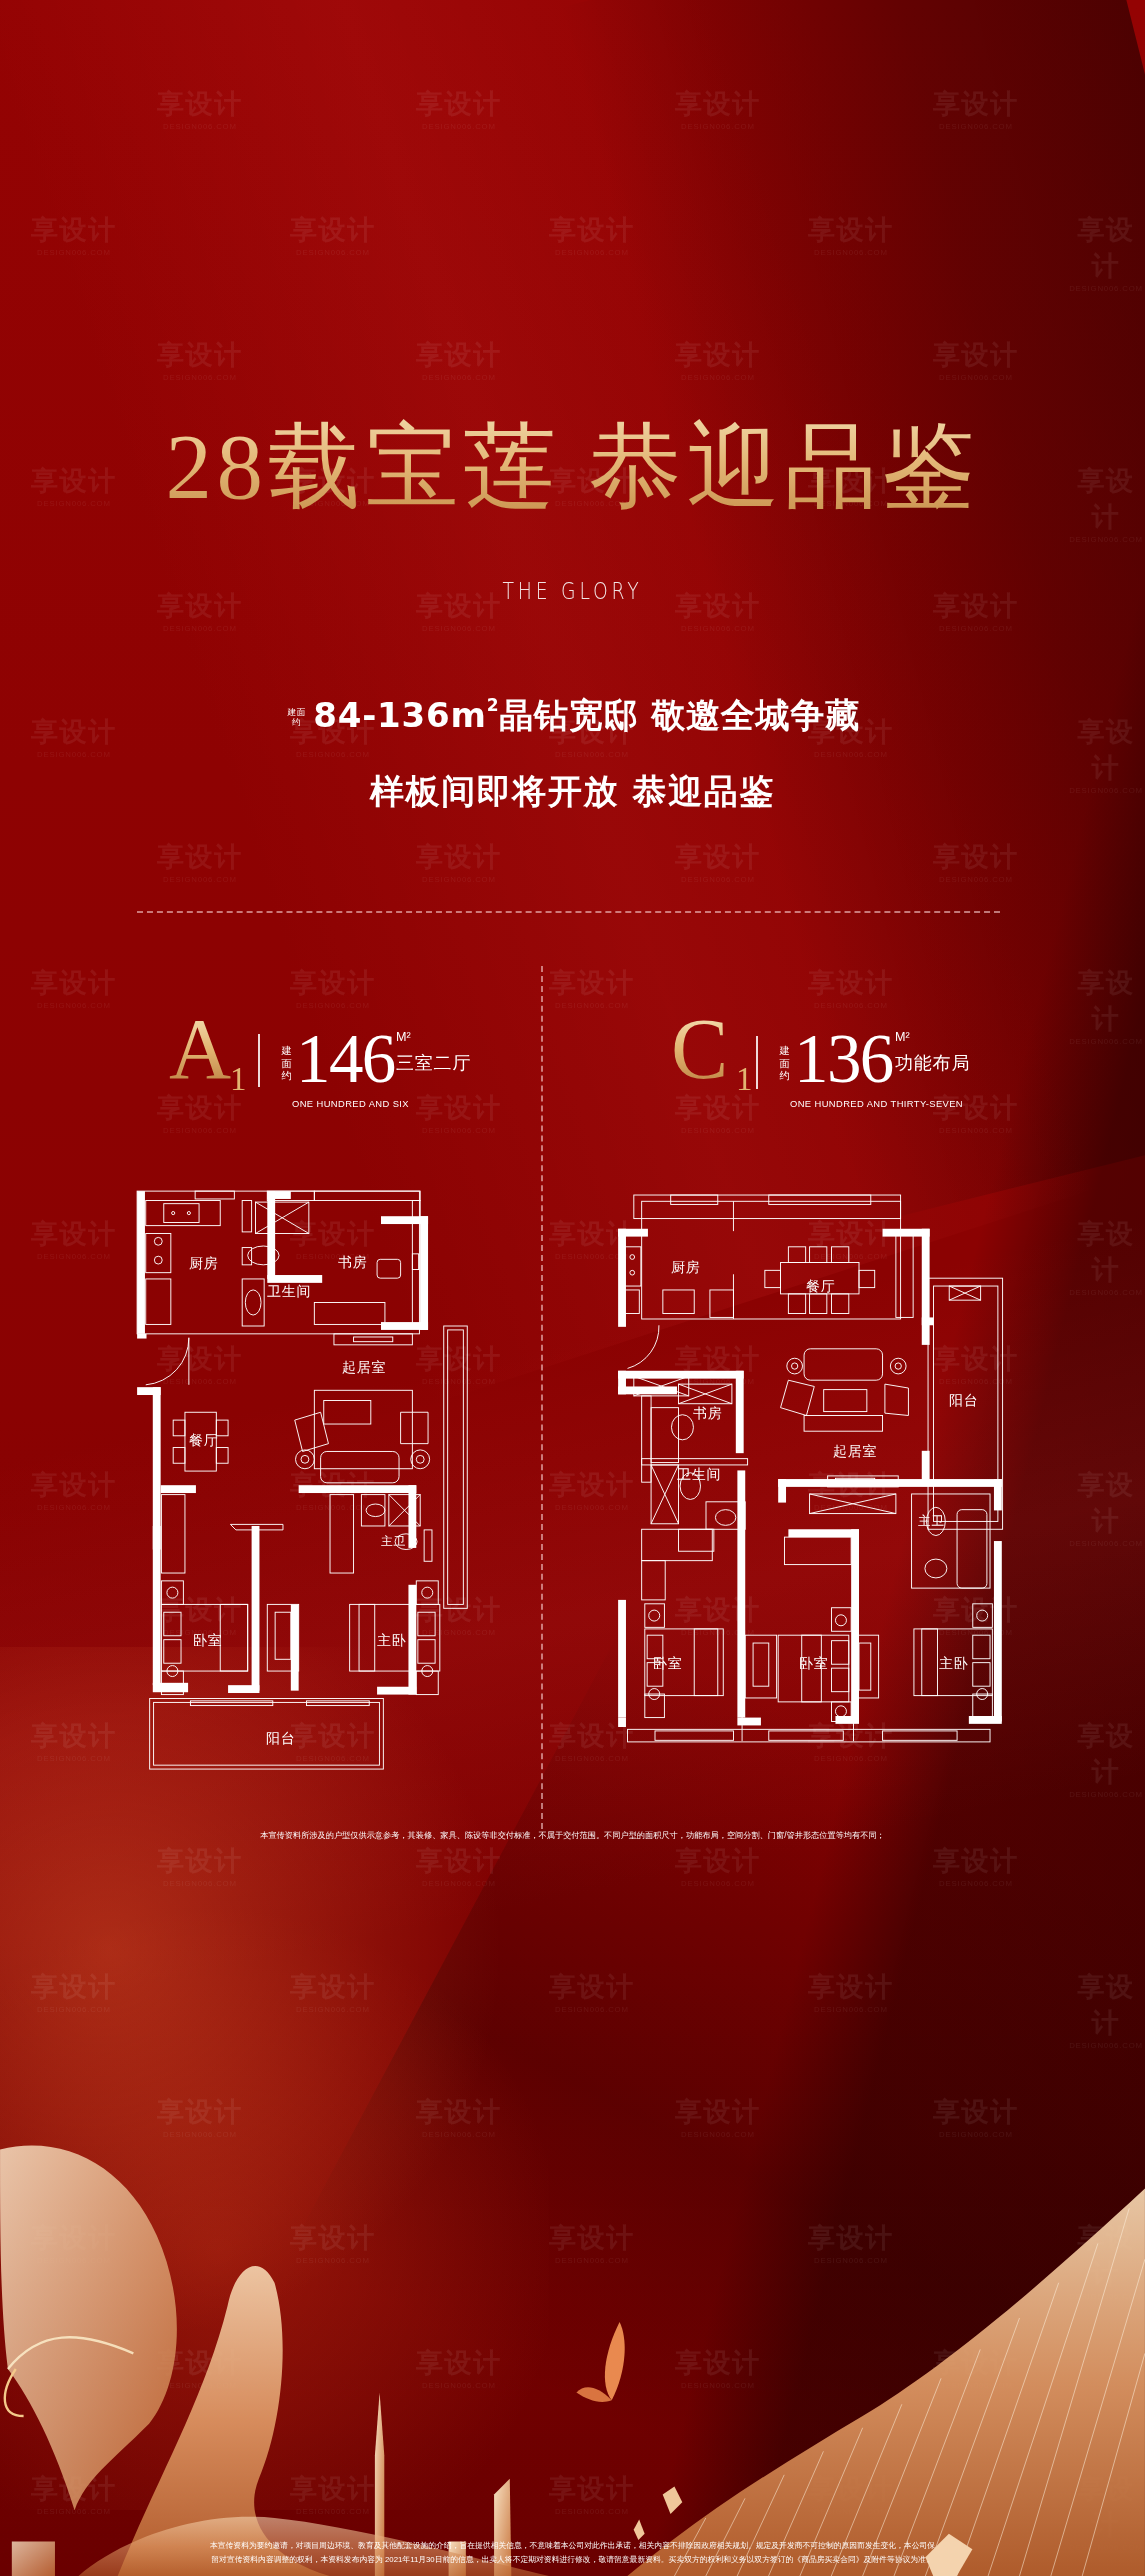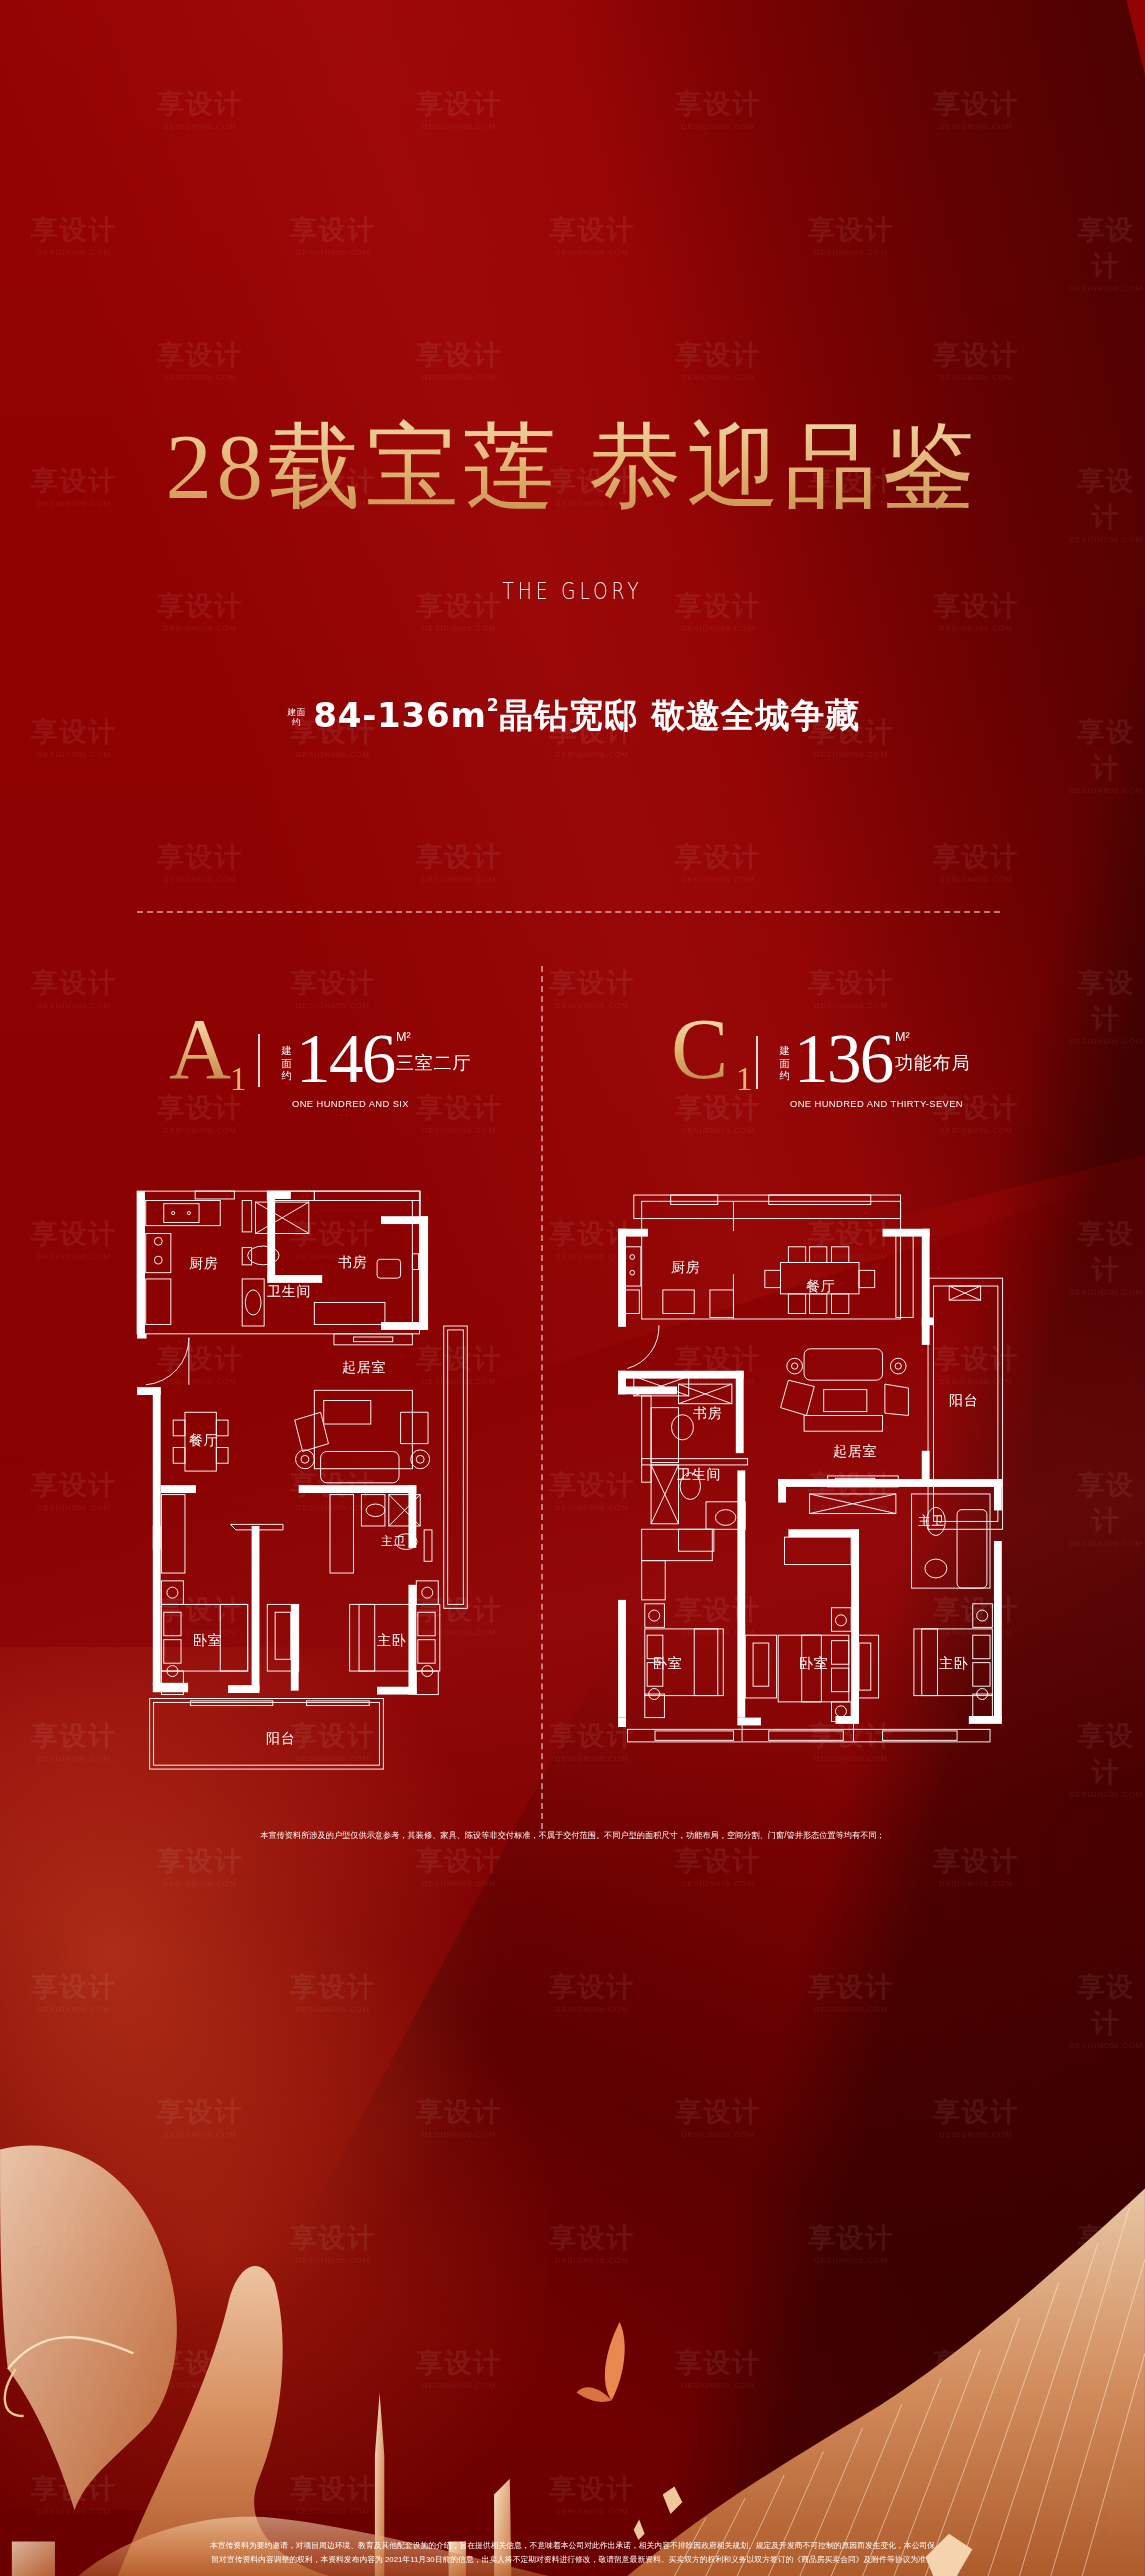--- a/index.html
+++ b/index.html
@@ -461,20 +461,21 @@
         <div class="wm-en">DESIGN006.COM</div>
       </div>
     </div>
 
   <div class="headline">28载宝莲 恭迎品鉴</div>
   <div class="tagline-en">THE GLORY</div>
 
   <div class="sub1">
     <span class="prefix">建面约</span><span>84-136m</span><sup>2</sup><span>晶钻宽邸 敬邀全城争藏</span>
   </div>
+  <div class="sub2">样板间即将开放 恭迎品鉴</div>
 
   <div class="dash-h"></div>
   <div class="dash-v"></div>
 
   <div class="unit-head" style="left:169px; top:1006px; width:314px;">
     <div class="unit-letter">A</div>
     <div class="unit-sub" style="left:61px; top:55px;">1</div>
     <div class="unit-bar" style="left:89px; top:28px;"></div>
     <div class="unit-prefix" style="left:112px; top:39px;">建面约</div>
     <div class="unit-area" style="left:127px; top:19px;">146</div>

